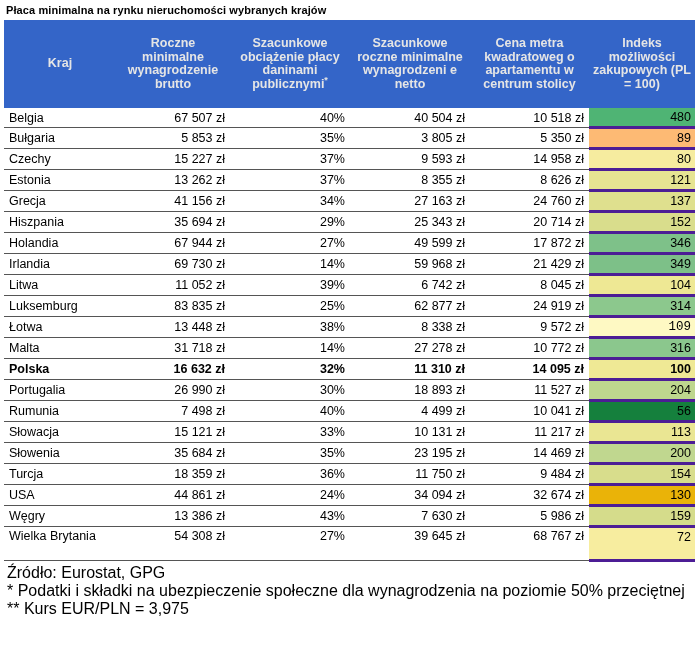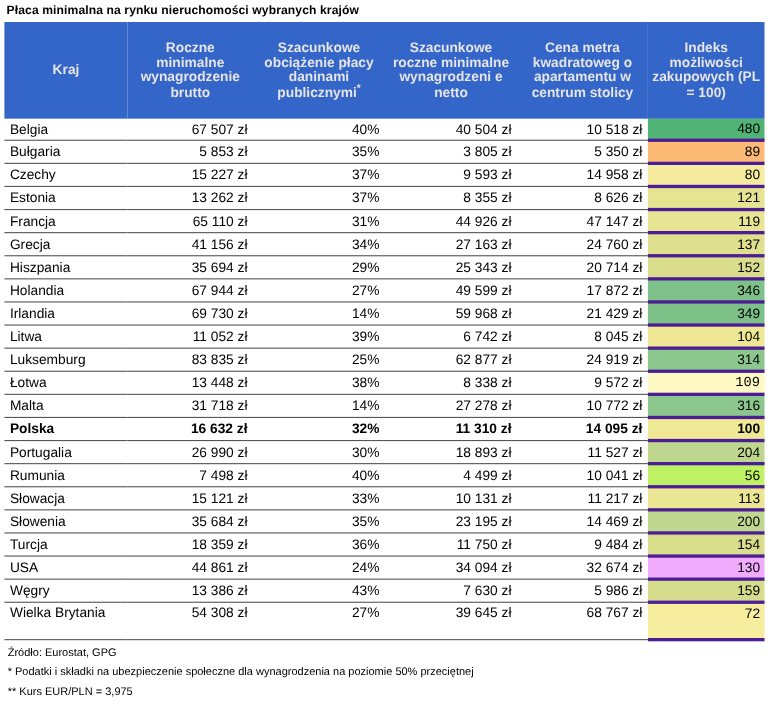--- a/index.html
+++ b/index.html
@@ -94,21 +94,21 @@
   col.c-country { width: 112px; }
   col.c-gross   { width: 114px; }
   col.c-burden  { width: 120px; }
   col.c-net     { width: 120px; }
   col.c-price   { width: 119px; }
   col.c-index   { width: 106px; }
 
   
   .notes {
     margin: 2px 0 0 3px;
-    font-size: 10px;
+    font-size: 16px;
     line-height: 18px;
   }
   .notes div {
     white-space: nowrap;
   }
 </style>
 </head>
 <body>
 
 <div class="page">
@@ -161,28 +161,20 @@
         </tr>
         <tr>
           <td class="country">Estonia</td>
           <td class="num">13 262 zł</td>
           <td class="num">37%</td>
           <td class="num">8 355 zł</td>
           <td class="num">8 626 zł</td>
           <td class="idx" style="background: rgb(230, 228, 146);">121</td>
         </tr>
         <tr>
-          <td class="country">Francja</td>
-          <td class="num">65 110 zł</td>
-          <td class="num">31%</td>
-          <td class="num">44 926 zł</td>
-          <td class="num">47 147 zł</td>
-          <td class="idx" style="background: rgb(231, 228, 147);">119</td>
-        </tr>
-        <tr>
           <td class="country">Grecja</td>
           <td class="num">41 156 zł</td>
           <td class="num">34%</td>
           <td class="num">27 163 zł</td>
           <td class="num">24 760 zł</td>
           <td class="idx" style="background: rgb(223, 224, 142);">137</td>
         </tr>
         <tr>
           <td class="country">Hiszpania</td>
           <td class="num">35 694 zł</td>
@@ -254,21 +246,21 @@
           <td class="num">18 893 zł</td>
           <td class="num">11 527 zł</td>
           <td class="idx" style="background: rgb(190, 214, 142);">204</td>
         </tr>
         <tr>
           <td class="country">Rumunia</td>
           <td class="num">7 498 zł</td>
           <td class="num">40%</td>
           <td class="num">4 499 zł</td>
           <td class="num">10 041 zł</td>
-          <td class="idx" style="background: #bef264; margin-left: 36px;">56</td>
+          <td class="idx" style="background: #15803d; margin-left: 36px;">56</td>
         </tr>
         <tr>
           <td class="country">Słowacja</td>
           <td class="num">15 121 zł</td>
           <td class="num">33%</td>
           <td class="num">10 131 zł</td>
           <td class="num">11 217 zł</td>
           <td class="idx" style="background: rgb(234, 230, 147);">113</td>
         </tr>
         <tr>
@@ -286,21 +278,21 @@
           <td class="num">11 750 zł</td>
           <td class="num">9 484 zł</td>
           <td class="idx" style="background: rgb(216, 221, 140);">154</td>
         </tr>
         <tr>
           <td class="country">USA</td>
           <td class="num">44 861 zł</td>
           <td class="num">24%</td>
           <td class="num">34 094 zł</td>
           <td class="num">32 674 zł</td>
-          <td class="idx" style="background: #f0abfc;">130</td>
+          <td class="idx" style="background: #eab308;">130</td>
         </tr>
         <tr>
           <td class="country">Węgry</td>
           <td class="num">13 386 zł</td>
           <td class="num">43%</td>
           <td class="num">7 630 zł</td>
           <td class="num">5 986 zł</td>
           <td class="idx" style="background: rgb(213, 220, 139);">159</td>
         </tr>
         <tr class="tall">

